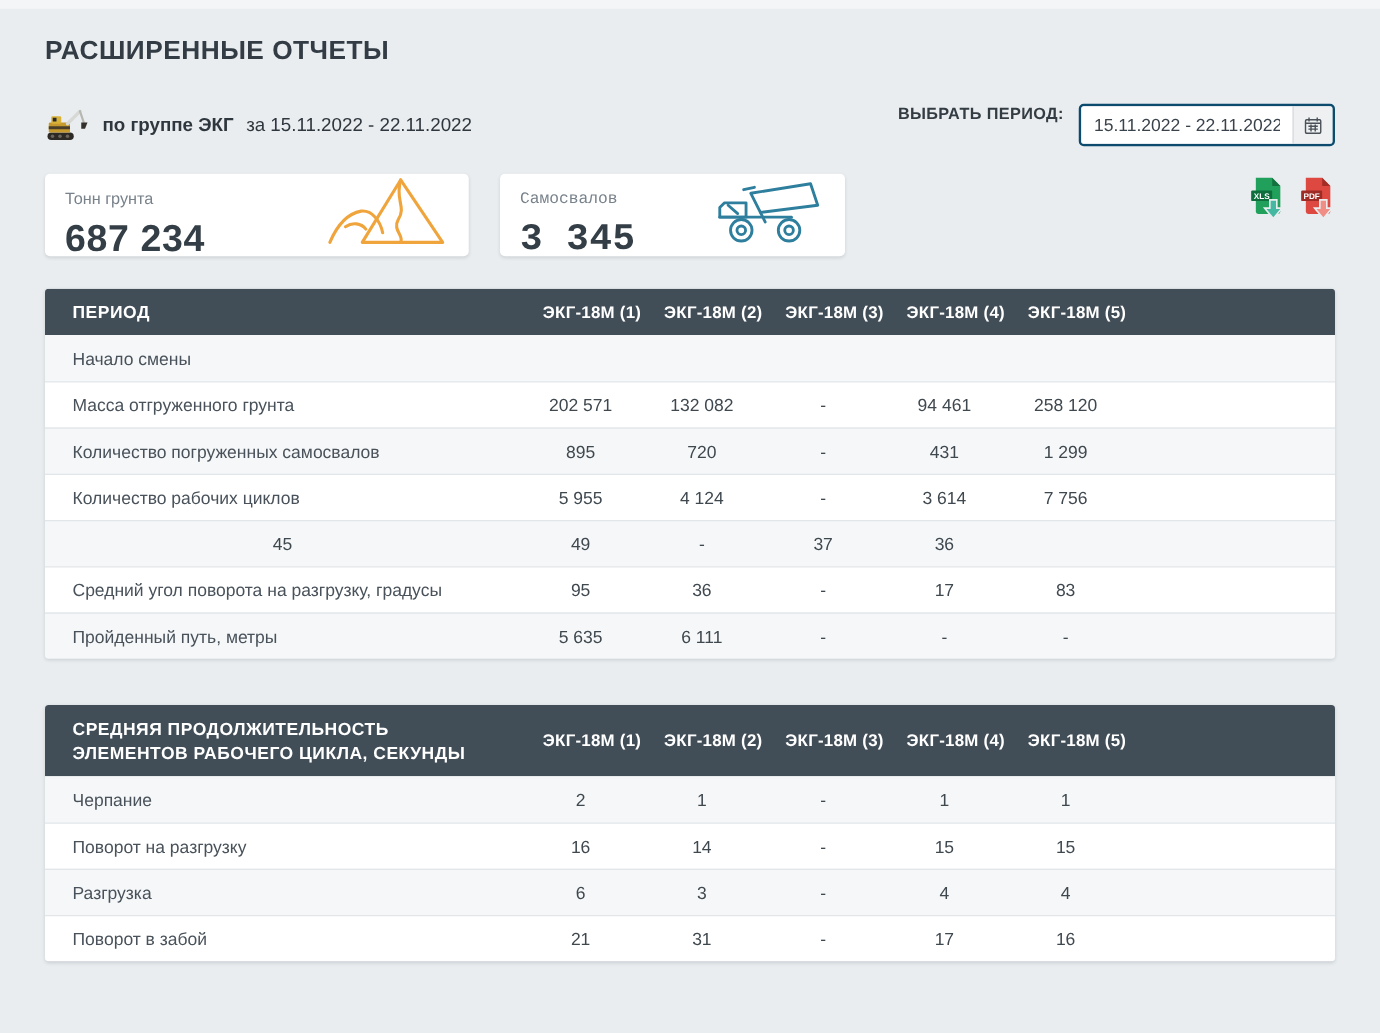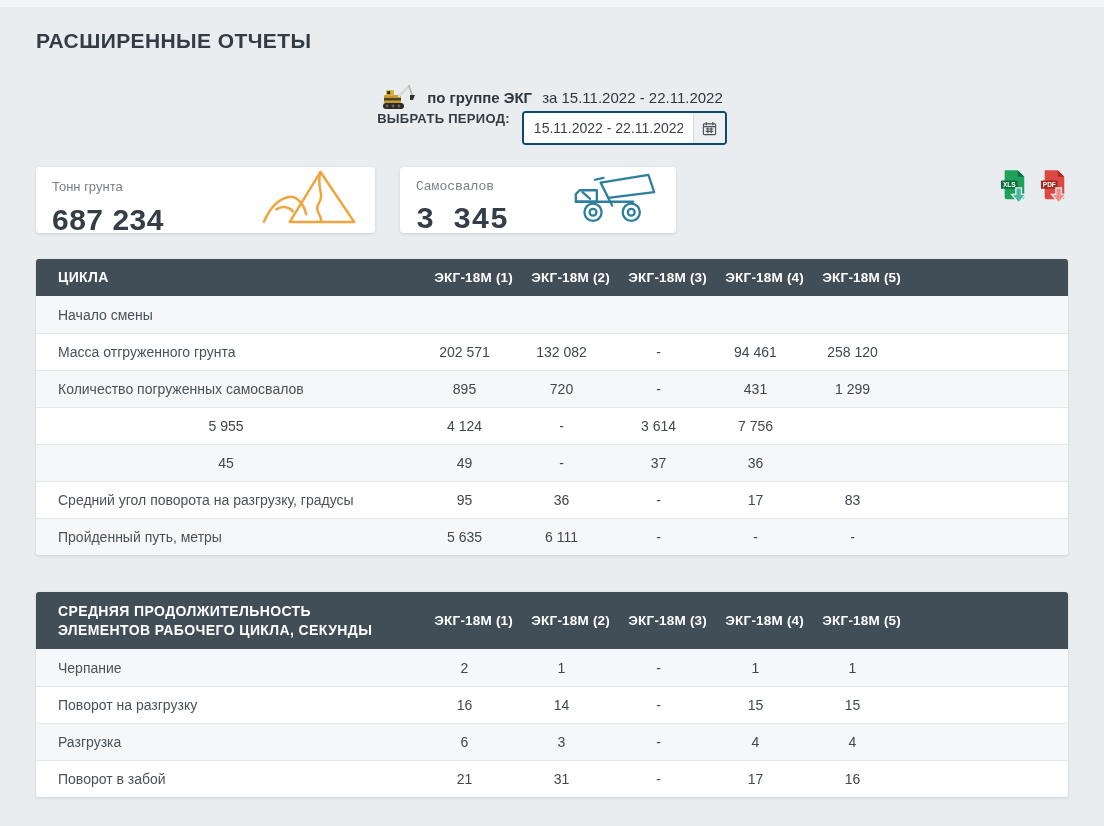--- a/index.html
+++ b/index.html
@@ -13,21 +13,21 @@
   .top-strip { height:7px; background:#f3f5f6; }
   .page { padding:0 36px; }
 
   .page-title {
     margin:22px 0 0 0;
     font-size:21px; font-weight:700; letter-spacing:.4px;
     color:#333c44;
   }
 
   
-  .subhead { display:flex; justify-content:space-between; align-items:center; margin-top:30px;flex-direction:column; }
+  .subhead { display:flex; justify-content:space-between; align-items:center; margin-top:30px; }
   .subhead-left { display:flex; align-items:center; gap:10px; font-size:15px; color:#2f373e; }
   .group-label { font-weight:700; }
   .subhead-right { display:flex; align-items:flex-start; gap:12px; }
   .picker-label { font-weight:700; font-size:13px; letter-spacing:.3px; color:#343c43; }
   .date-group {
     display:flex; align-items:stretch; height:34px; width:205px;
     border:2px solid #0c4a6e; border-radius:4px; overflow:hidden; background:#fff;
   }
   .period-input {
     border:none; outline:none; flex:1; min-width:0;
@@ -194,21 +194,21 @@
             <text x="10" y="19" font-size="7" font-weight="bold" fill="#ffffff" text-anchor="middle" font-family="Liberation Sans, sans-serif">PDF</text>
             <path d="M17 20 h6 v7 h4.5 l-7.5 9 -7.5 -9 H17 z" fill="#f08d84" stroke="#e9edf0" stroke-width="1.4"></path>
           </svg>
         </span>
       </button>
     </div>
   </div>
 
   <section class="report-table">
     <header class="t-head">
-      <div class="t-title">ЦИКЛА</div>
+      <div class="t-title">ПЕРИОД</div>
       <div class="t-col">ЭКГ-18М (1)</div>
       <div class="t-col">ЭКГ-18М (2)</div>
       <div class="t-col">ЭКГ-18М (3)</div>
       <div class="t-col">ЭКГ-18М (4)</div>
       <div class="t-col">ЭКГ-18М (5)</div>
       <div class="t-fill"></div>
     </header>
     <div class="t-body">
         <div class="t-row alt">
           <div class="t-label">Начало смены</div>
@@ -231,20 +231,21 @@
         <div class="t-row alt">
           <div class="t-label">Количество погруженных самосвалов</div>
           <div class="t-cell">895</div>
           <div class="t-cell">720</div>
           <div class="t-cell">-</div>
           <div class="t-cell">431</div>
           <div class="t-cell">1 299</div>
           <div class="t-fill"></div>
         </div>
         <div class="t-row">
+          <div class="t-label">Количество рабочих циклов</div>
           <div class="t-cell">5 955</div>
           <div class="t-cell">4 124</div>
           <div class="t-cell">-</div>
           <div class="t-cell">3 614</div>
           <div class="t-cell">7 756</div>
           <div class="t-fill"></div>
         </div>
         <div class="t-row alt">
           <div class="t-cell">45</div>
           <div class="t-cell">49</div>

